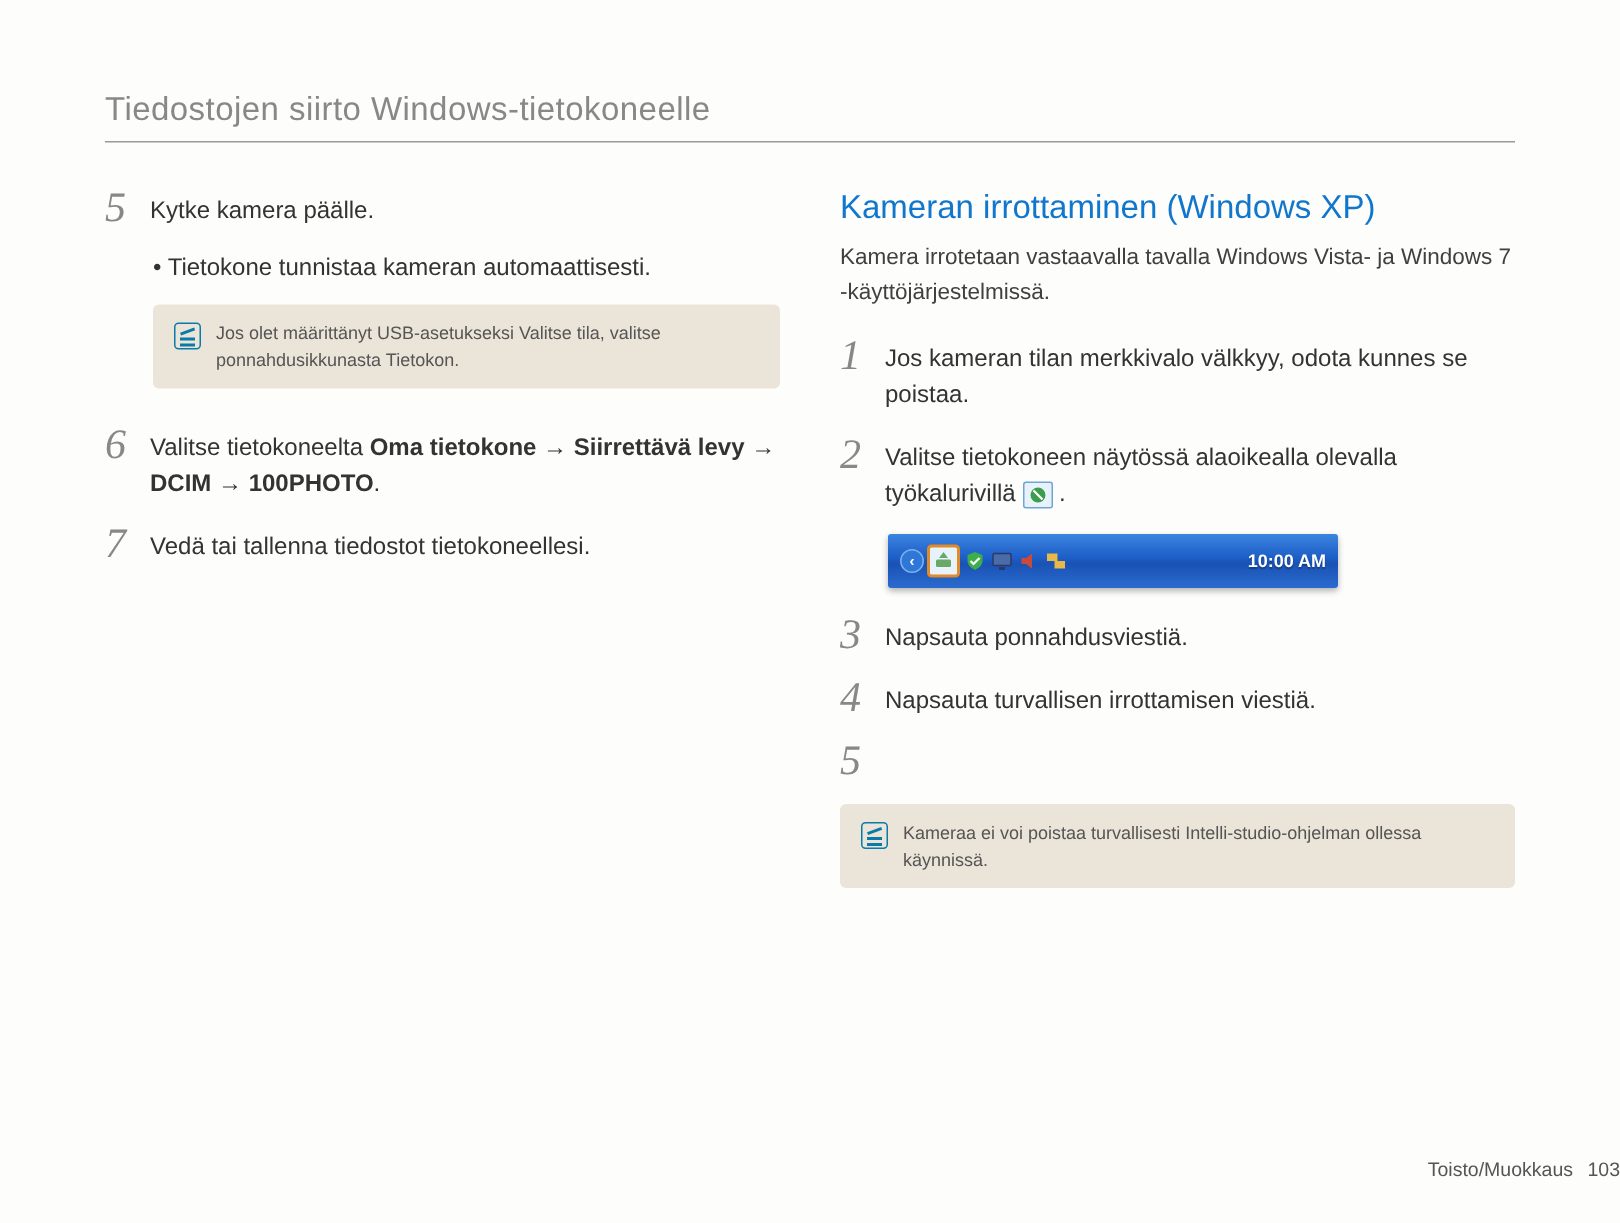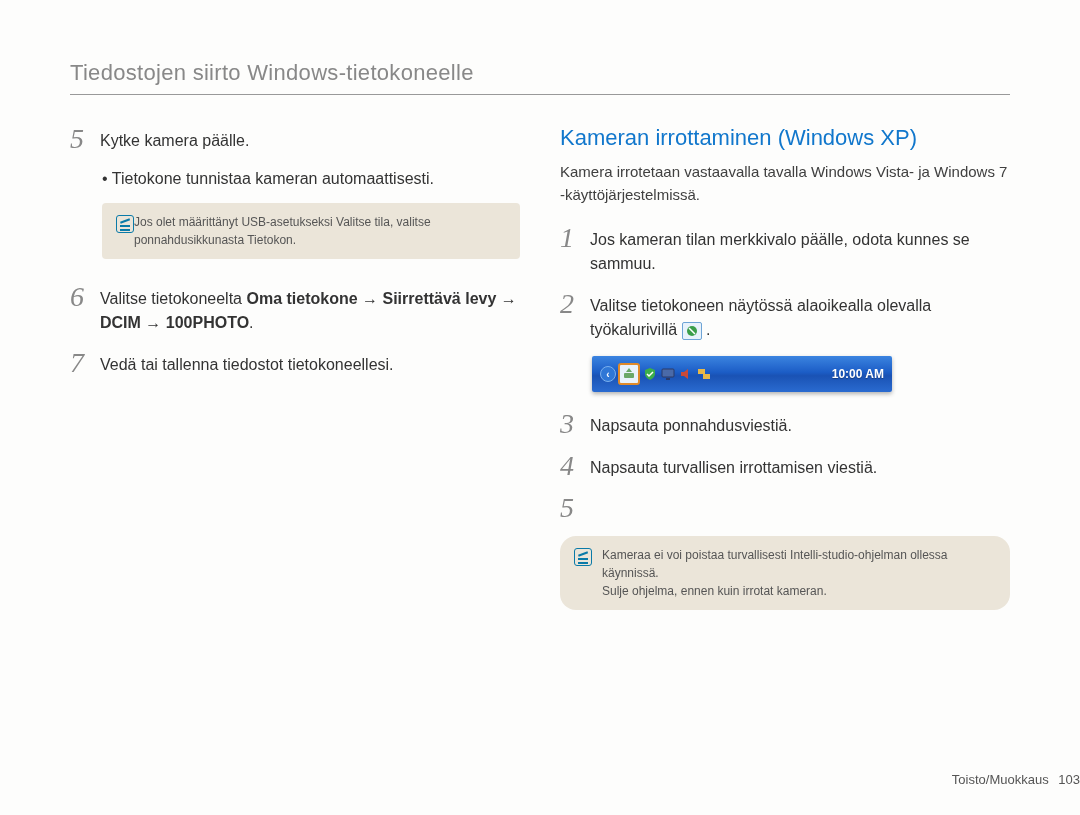--- a/index.html
+++ b/index.html
@@ -59,29 +59,30 @@
     margin-left: 32px;
     margin-bottom: 12px;
     line-height: 1.5;
   }
 
   .note-box {
     background: #ebe5d9;
     border-radius: 4px;
     padding: 10px 14px;
     display: flex;
+    gap: 10px;
     align-items: flex-start;
     font-size: 12px;
     color: #555;
     line-height: 1.5;
     margin: 6px 0 24px 32px;
   }
   .note-box-wide {
     background: #ebe5d9;
-    border-radius: 16px;
+    border-radius: 4px;
     padding: 10px 14px;
     display: flex;
     gap: 10px;
     align-items: flex-start;
     font-size: 12px;
     color: #555;
     line-height: 1.5;
     margin: 14px 0 0 0;
   }
   .note-icon {
@@ -228,21 +229,21 @@
 
   </div>
 
   <div class="col">
 
     <div class="section-title">Kameran irrottaminen (Windows XP)</div>
     <div class="section-sub">Kamera irrotetaan vastaavalla tavalla Windows Vista- ja Windows 7 -käyttöjärjestelmissä.</div>
 
     <div class="step">
       <div class="step-num">1</div>
-      <div class="step-body">Jos kameran tilan merkkivalo päälle, odota kunnes se sammuu.</div>
+      <div class="step-body">Jos kameran tilan merkkivalo välkkyy, odota kunnes se poistaa.</div>
     </div>
 
     <div class="step">
       <div class="step-num">2</div>
       <div class="step-body">
         <span>Valitse tietokoneen näytössä alaoikealla olevalla työkalurivillä </span>
         <span class="tray-icon-inline">
           <svg width="12" height="12" viewBox="0 0 12 12">
               <circle cx="6" cy="6" r="5" fill="#3b9e4a"></circle>
               <path d="M3 3 L9 9" stroke="#fff" stroke-width="1.5"></path>
@@ -297,21 +298,20 @@
       <div class="step-body">Napsauta turvallisen irrottamisen viestiä.</div>
     </div>
     <div class="step">
       <div class="step-num">5</div>
     </div>
 
     <div class="note-box-wide">
       <div class="note-icon"></div>
       <div>
         <div>Kameraa ei voi poistaa turvallisesti Intelli-studio-ohjelman ollessa käynnissä.</div>
-        <div>Sulje ohjelma, ennen kuin irrotat kameran.</div>
       </div>
     </div>
 
   </div>
 </div>
 
 <div class="footer">
   <span>Toisto/Muokkaus</span>
   <span class="pn">103</span>
 </div>

